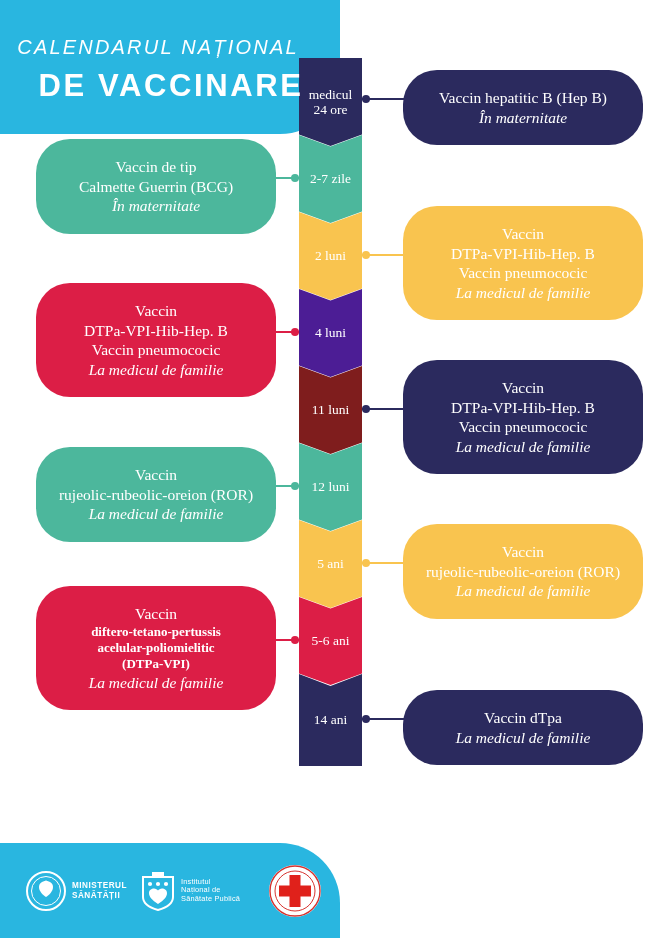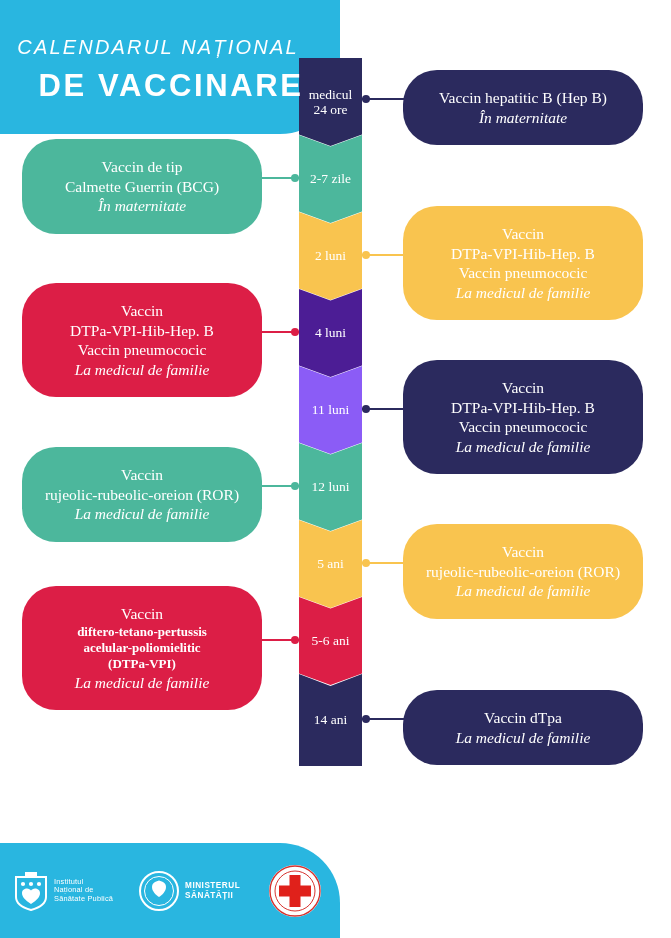--- a/index.html
+++ b/index.html
@@ -85,21 +85,21 @@
 
   
   .card{
     position:absolute;box-sizing:border-box;
     border-radius:34px;
     display:flex;flex-direction:column;
     align-items:center;justify-content:center;
     color:#ffffff;text-align:center;
     padding:18px 14px;z-index:2;
   }
-  .card-left{left:22px;width:240px;}
+  .card-left{left:36px;width:240px;}
   .card-right{left:403px;width:240px;}
   .line{line-height:1.26;font-size:15.5px;}
   .line-sm{font-size:13px;font-weight:bold;}
   .line-it{font-style:italic;}
 </style>
 </head>
 <body>
 
 <div id="root">
 
@@ -116,21 +116,21 @@
       </div>
       <div class="chev" style="background: rgb(76, 183, 156); height: 88px; margin-top: -11px;">
         <div class="chev-label">2-7 zile</div>
       </div>
       <div class="chev" style="background: rgb(249, 196, 79); height: 88px; margin-top: -11px;">
         <div class="chev-label">2 luni</div>
       </div>
       <div class="chev" style="background: #4c1d95; height: 88px; margin-top: -11px;">
         <div class="chev-label">4 luni</div>
       </div>
-      <div class="chev" style="background: #8b5cf6; height: 88px; margin-top: -11px;">
+      <div class="chev" style="background: #7f1d1d; height: 88px; margin-top: -11px;">
         <div class="chev-label">11 luni</div>
       </div>
       <div class="chev" style="background: rgb(76, 183, 156); height: 88px; margin-top: -11px;">
         <div class="chev-label">12 luni</div>
       </div>
       <div class="chev" style="background: rgb(249, 196, 79); height: 88px; margin-top: -11px;">
         <div class="chev-label">5 ani</div>
       </div>
       <div class="chev" style="background: rgb(220, 30, 70); height: 88px; margin-top: -11px;">
         <div class="chev-label">5-6 ani</div>
@@ -214,50 +214,50 @@
         <div class="line line-it">La medicul de familie</div>
       </div>
       <div class="card card-right" style="background: rgb(43, 42, 94); top: 690px;">
         <div class="line">Vaccin dTpa</div>
         <div class="line line-it">La medicul de familie</div>
       </div>
     </div>
 
   <div class="footer-bg"></div>
   <div class="logos">
+
+    <div class="logo logo-ms">
+      <svg width="40" height="40" viewBox="0 0 40 40">
+        <circle cx="20" cy="20" r="19" fill="none" stroke="#ffffff" stroke-width="2"></circle>
+        <circle cx="20" cy="20" r="14.5" fill="none" stroke="#ffffff" stroke-width="1"></circle>
+        <path d="M20 10 c-4 0 -7 2.5 -7 6 c0 4.5 4 8 7 10 c3 -2 7 -5.5 7 -10 c0 -3.5 -3 -6 -7 -6 z" fill="#ffffff"></path>
+        <path d="M20 9 l2 3 h-4 z" fill="#ffffff"></path>
+      </svg>
+      <div class="logo-txt logo-txt-ms">
+        <div>MINISTERUL</div>
+        <div>SĂNĂTĂȚII</div>
+      </div>
+    </div>
 
     <div class="logo logo-insp">
       <svg width="34" height="40" viewBox="0 0 34 40">
         <path d="M2 6 h30 v20 c0 7 -8 11 -15 13 C10 37 2 33 2 26 Z" fill="none" stroke="#ffffff" stroke-width="2"></path>
         <rect x="11" y="1" width="12" height="4" fill="#ffffff"></rect>
         <circle cx="9" cy="13" r="2.1" fill="#ffffff"></circle>
         <circle cx="17" cy="13" r="2.1" fill="#ffffff"></circle>
         <circle cx="25" cy="13" r="2.1" fill="#ffffff"></circle>
         <path d="M17 33 c-6 -4 -9 -7 -9 -11 c0 -3 2.5 -4.6 5 -4.6 c1.8 0 3.2 1 4 2.2 c0.8 -1.2 2.2 -2.2 4 -2.2 c2.5 0 5 1.6 5 4.6 c0 4 -3 7 -9 11 z" fill="#ffffff"></path>
       </svg>
       <div class="logo-txt logo-txt-insp">
         <div>Institutul</div>
         <div>Național de</div>
         <div>Sănătate Publică</div>
       </div>
     </div>
 
-    <div class="logo logo-ms">
-      <svg width="40" height="40" viewBox="0 0 40 40">
-        <circle cx="20" cy="20" r="19" fill="none" stroke="#ffffff" stroke-width="2"></circle>
-        <circle cx="20" cy="20" r="14.5" fill="none" stroke="#ffffff" stroke-width="1"></circle>
-        <path d="M20 10 c-4 0 -7 2.5 -7 6 c0 4.5 4 8 7 10 c3 -2 7 -5.5 7 -10 c0 -3.5 -3 -6 -7 -6 z" fill="#ffffff"></path>
-        <path d="M20 9 l2 3 h-4 z" fill="#ffffff"></path>
-      </svg>
-      <div class="logo-txt logo-txt-ms">
-        <div>MINISTERUL</div>
-        <div>SĂNĂTĂȚII</div>
-      </div>
-    </div>
-
     <div class="logo logo-crr">
       <svg width="54" height="54" viewBox="0 0 54 54">
         <circle cx="27" cy="27" r="26" fill="#ffffff"></circle>
         <circle cx="27" cy="27" r="25" fill="none" stroke="#D6332F" stroke-width="1.4"></circle>
         <circle cx="27" cy="27" r="20" fill="none" stroke="#D6332F" stroke-width="1"></circle>
         <circle cx="27" cy="27" r="18" fill="#ffffff"></circle>
         <path d="M21.5 11 h11 v10.5 h10.5 v11 h-10.5 v10.5 h-11 v-10.5 h-10.5 v-11 h10.5 z" fill="#E0211B"></path>
       </svg>
     </div>
 

